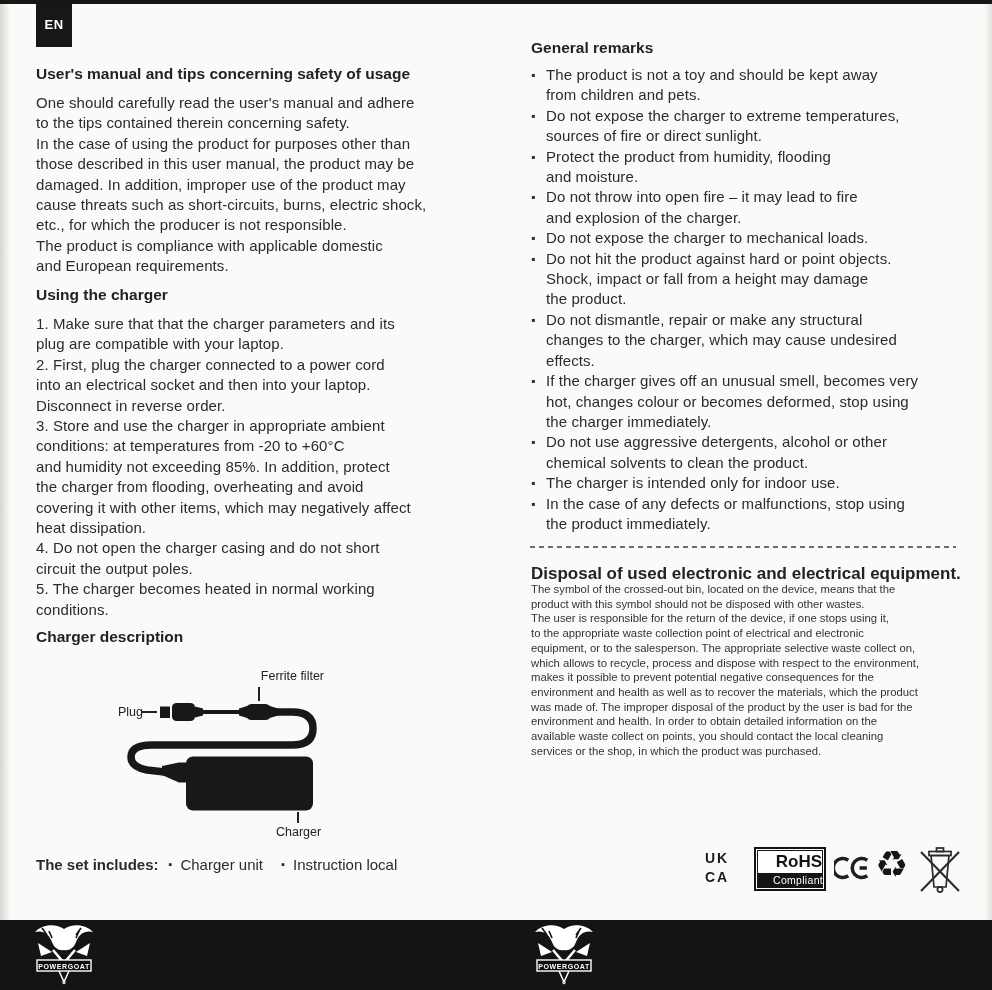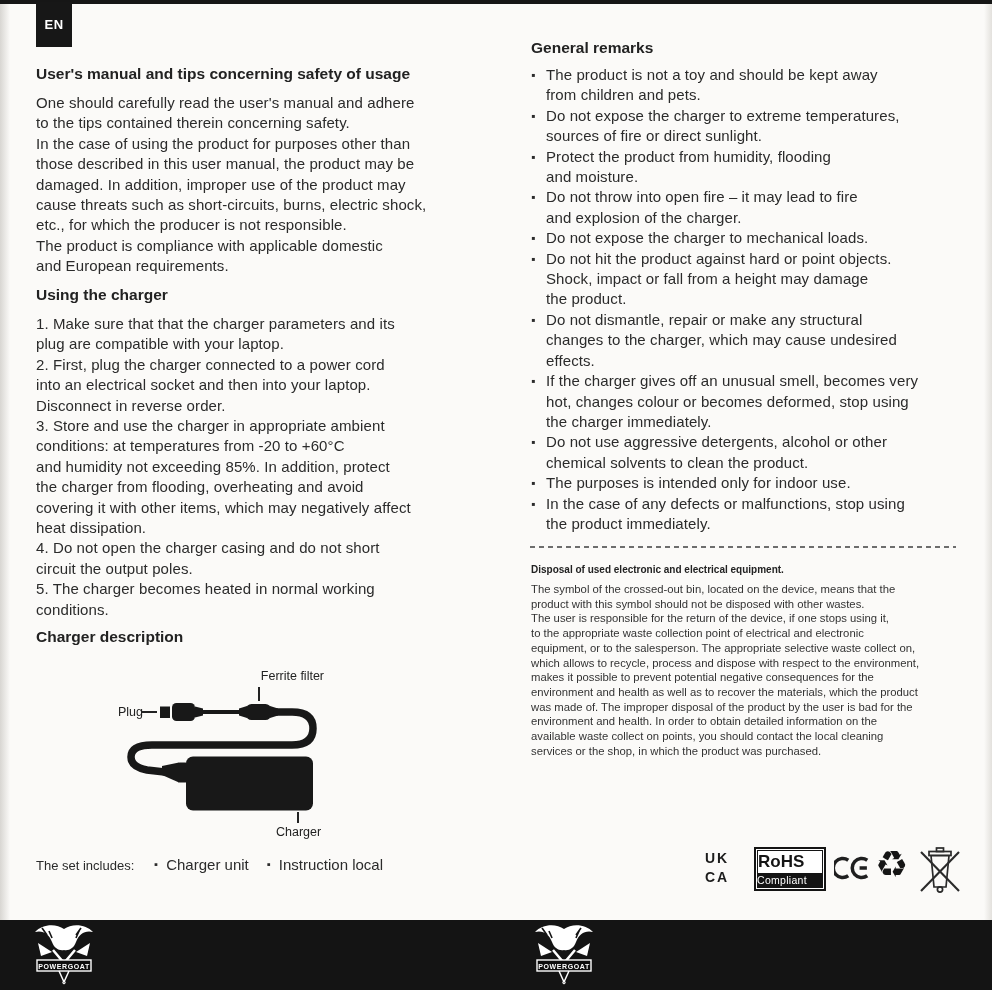--- a/index.html
+++ b/index.html
@@ -20,37 +20,37 @@
   .h-main{font-size:15.5px;font-weight:bold;color:#222;line-height:20px}
   .body-txt{font-size:15px;line-height:20.4px;white-space:pre-line;letter-spacing:.1px}
   
   .remarks{left:531px;top:65px;width:434px;display:flex;flex-direction:column;margin:0;padding:0}
   .remark{display:flex;margin:0}
   .remark .sq{flex:0 0 15px;font-size:12px;line-height:20.4px;color:#2b2b2b}
   .remark .txt{flex:1}
   
   .dashes{left:530px;top:546px;width:426px;height:2px;
     background:repeating-linear-gradient(90deg,#6d6d6d 0 5px,transparent 5px 9px)}
-  .disposal-title{font-size:10px;font-weight:bold;color:#222}
+  .disposal-title{font-size:17px;font-weight:bold;color:#222}
   .disposal-text{font-size:11.3px;line-height:14.7px;white-space:pre-line;color:#333}
   
   .set-row{left:36px;top:856px;display:flex;align-items:baseline;font-size:15px}
-  .set-row .lbl{font-weight:normal;font-size:13px;margin-right:20px}
+  .set-row .lbl{font-weight:bold;font-size:15px;margin-right:10px}
   .inc-item{display:inline-flex;align-items:baseline;margin-right:14px}
   .inc-item .sq{font-size:11px;margin-right:8px;position:relative;top:-2px}
   
   .diagram{left:36px;top:660px;width:440px;height:192px}
   .diagram .lab{position:absolute;font-size:12.5px;color:#222;white-space:nowrap}
   .tickv{position:absolute;width:2px;background:#222}
   .dash-lead{position:absolute;height:2px;background:#222}
   
   .ukca{left:705px;top:849px;font-weight:bold;font-size:14px;line-height:18.5px;letter-spacing:2px;color:#1c1c1c;text-align:center}
   .rohs{left:754px;top:847px;width:68px;border:2px solid #141414;background:#fff}
-  .rohs-top{font-weight:bold;font-size:17px;text-align:left;line-height:22px;color:#141414;border:1.5px solid #141414;border-bottom:none;margin:1px 1px 0 1px}
-  .rohs-bot{background:#141414;color:#fff;font-size:10.5px;text-align:left;line-height:15px;margin:0 1px 1px 1px;letter-spacing:.3px}
+  .rohs-top{font-weight:bold;font-size:17px;text-align:right;line-height:22px;color:#141414;border:1.5px solid #141414;border-bottom:none;margin:1px 1px 0 1px}
+  .rohs-bot{background:#141414;color:#fff;font-size:10.5px;text-align:right;line-height:15px;margin:0 1px 1px 1px;letter-spacing:.3px}
   .recycle{left:875px;top:845px;font-size:37px;line-height:40px;color:#151515;font-family:"DejaVu Sans",sans-serif}
   
   .bottom-bar{left:0;top:920px;width:992px;height:70px;background:#141414}
   .goat{position:absolute;top:3px;width:72px;height:62px}
 </style>
 </head>
 <body>
 
 <div class="abs edge-left"></div>
 <div class="abs edge-right"></div>
@@ -197,21 +197,21 @@
     </div>
 
     <div class="remark">
       <span class="sq">▪</span>
       <span class="txt body-txt">Do not use aggressive detergents, alcohol or other
 chemical solvents to clean the product.</span>
     </div>
 
     <div class="remark">
       <span class="sq">▪</span>
-      <span class="txt body-txt">The purposes is intended only for indoor use.</span>
+      <span class="txt body-txt">The charger is intended only for indoor use.</span>
     </div>
 
     <div class="remark">
       <span class="sq">▪</span>
       <span class="txt body-txt">In the case of any defects or malfunctions, stop using
 the product immediately.</span>
     </div>
   </div>
 
 <div class="abs dashes"></div>

